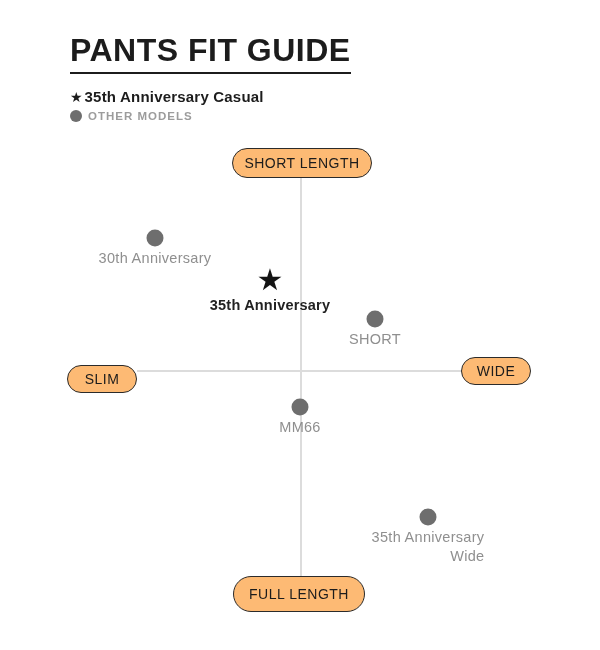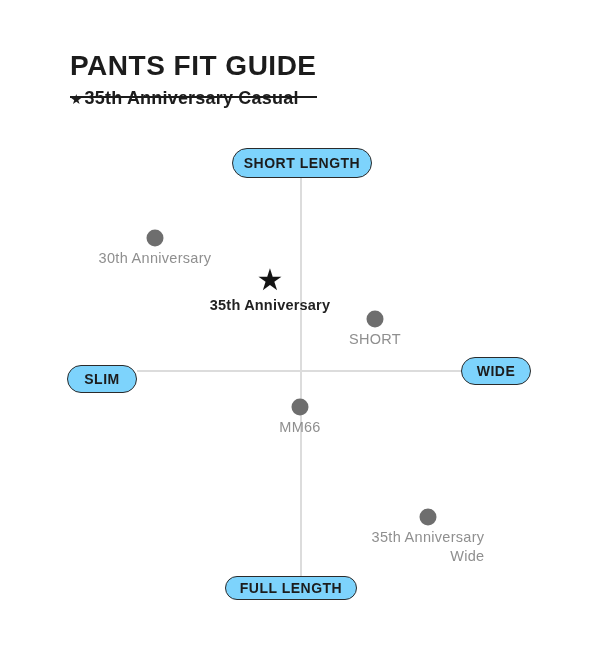--- a/index.html
+++ b/index.html
@@ -9,82 +9,82 @@
     width: 600px;
     height: 650px;
     background: var(--bg, #ffffff);
     font-family: "Liberation Sans", sans-serif;
     overflow: hidden;
   }
   
   .title {
     position: absolute;
     left: 70px;
-    top: 50px;
+    top: 32px;
     display: inline-block;
-    font-size: 28px;
+    font-size: 32px;
     font-weight: 700;
     letter-spacing: 0.5px;
     color: var(--ink, #1c1c1c);
     border-bottom: 2px solid var(--ink, #1c1c1c);
-    padding-bottom: 14px;
+    padding-bottom: 3px;
     white-space: nowrap;
   }
   
   .legend { position: absolute; left: 70px; top: 88px; }
   .legend-row { display: flex; align-items: center; margin-bottom: 5px; }
   .legend-star {
     font-size: 14px;
     color: var(--ink, #1c1c1c);
     line-height: 1;
     margin-right: 2px;
   }
   .legend-dot {
     width: 12px; height: 12px;
     border-radius: 50%;
     background: var(--dot, #6e6e6e);
     margin-right: 6px;
     flex: 0 0 auto;
   }
   .legend-label-primary {
-    font-size: 18px;
+    font-size: 15px;
     font-weight: 700;
     color: var(--ink, #1c1c1c);
     letter-spacing: 0.2px;
   }
   .legend-label-secondary {
     font-size: 11.5px;
     font-weight: 600;
     color: var(--label-light, #9c9c9c);
     letter-spacing: 1px;
   }
   
   .plot { position: absolute; inset: 0; }
   .axis-line { position: absolute; background: var(--axis, #dcdcdc); }
   .axis-v { left: 300px; top: 178px; width: 2px; height: 398px; }
   .axis-h { left: 137px; top: 370px; width: 324px; height: 2px; }
   .pill {
     position: absolute;
     display: flex;
     align-items: center;
     justify-content: center;
-    background: #7dd3fc;
+    background: #fdba74;
     border: 1.5px solid var(--pill-border, #2b2b2b);
     border-radius: 999px;
     font-size: 14px;
-    font-weight: 700;
+    font-weight: 400;
     letter-spacing: 0.5px;
     color: var(--ink, #1c1c1c);
     white-space: nowrap;
     z-index: 2;
   }
   .pill-top    { left: 232px; top: 148px; width: 140px; height: 30px; }
   .pill-left   { left:  67px; top: 365px; width:  70px; height: 28px; }
   .pill-right  { left: 461px; top: 357px; width:  70px; height: 28px; }
-  .pill-bottom { left: 225px; top: 576px; width: 132px; height: 24px; }
+  .pill-bottom { left: 233px; top: 576px; width: 132px; height: 36px; }
   
   .point { position: absolute; width: 0; height: 0; z-index: 3; }
   .marker { position: absolute; }
   .marker.dot {
     width: 17px; height: 17px;
     border-radius: 50%;
     background: var(--dot, #6e6e6e);
     transform: translate(-50%, -50%);
   }
   .marker.star {
@@ -109,20 +109,24 @@
 <body>
 
 <div class="page" style="--bg: #ffffff; --ink: #1c1c1c; --dot: #6e6e6e; --label: #8f8f8f; --label-light: #9c9c9c; --axis: #dcdcdc; --pill-border: #2b2b2b;">
 
   <h1 class="title">PANTS FIT GUIDE</h1>
 
   <div class="legend">
     <div class="legend-row">
       <span class="legend-star">★</span>
       <span class="legend-label-primary">35th Anniversary Casual</span>
+    </div>
+    <div class="legend-row">
+      <span class="legend-dot"></span>
+      <span class="legend-label-secondary">OTHER MODELS</span>
     </div>
   </div>
 
   <div class="plot">
     <div class="axis-line axis-v"></div>
     <div class="axis-line axis-h"></div>
 
     <div class="pill pill-top">SHORT LENGTH</div>
     <div class="pill pill-left">SLIM</div>
     <div class="pill pill-right">WIDE</div>

